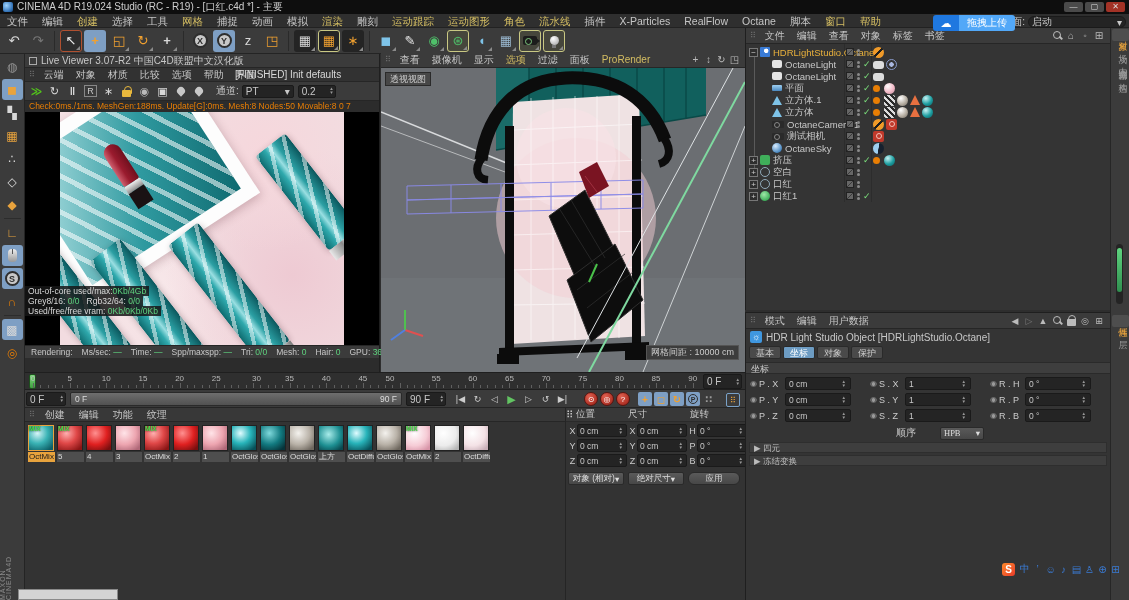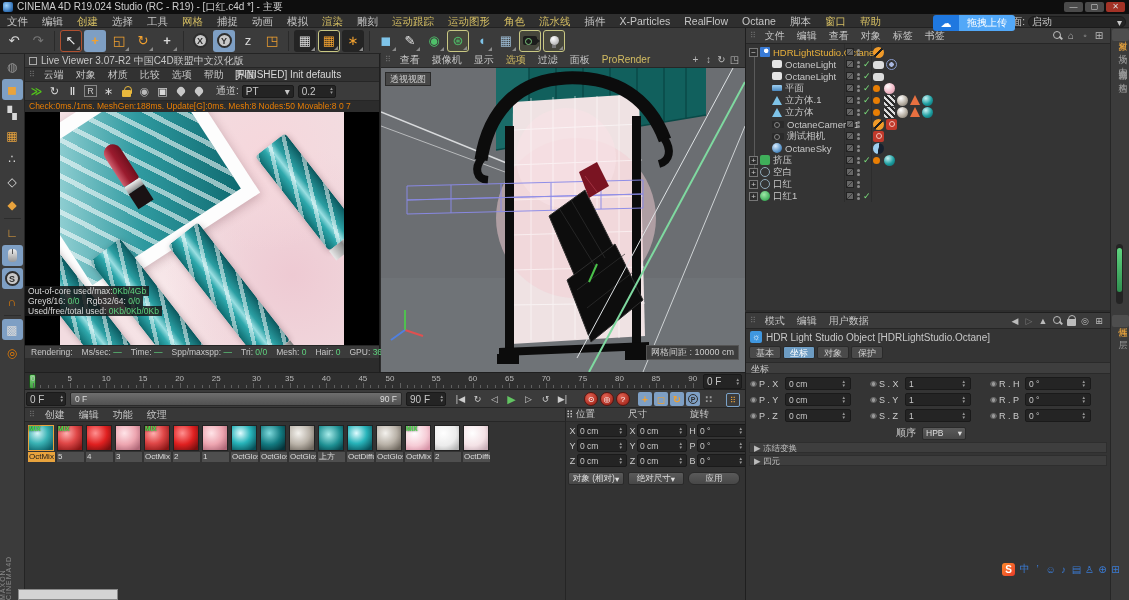--- a/index.html
+++ b/index.html
@@ -245,21 +245,21 @@
   #am-sect{height:12px;background:#3e3e3e;border-top:1px solid #2a2a2a;border-bottom:1px solid #2a2a2a;
      font-size:9px;line-height:12px;padding-left:5px;color:#ccc;margin-top:2px;}
   .arow{display:flex;margin:3px 0 0 4px;}
   .acell{display:flex;align-items:center;width:122px;}
   .acell .rad{color:#999;font-size:8px;margin-right:2px;}
   .acell .k{width:26px;font-size:9px;color:#ccc;}
   .afield{width:66px;height:13px;background:#242424;border:1px solid #1a1a1a;border-radius:2px;
      display:flex;align-items:center;padding:0 3px;font-size:8.5px;}
   #am-order{display:flex;align-items:center;margin:4px 0 0 150px;}
   #am-order .dd{width:44px;height:13px;background:linear-gradient(#5a5a5a,#474747);border:1px solid #2a2a2a;border-radius:2px;
-     display:flex;justify-content:space-between;align-items:center;padding:0 3px;margin-left:6px;font-size:8.5px;color:#ddd;}
+     display:flex;justify-content:space-between;align-items:center;padding:0 3px;margin-left:24px;font-size:8.5px;color:#ddd;font-family:Liberation Serif, serif;}
   .fold{height:11px;background:#3e3e3e;border:1px solid #2e2e2e;margin:2px 3px 0 3px;font-size:8.5px;
      line-height:10px;color:#bbb;padding-left:4px;}
 
   
   #rstrip{left:1110px;top:28px;width:19px;height:572px;background:#3b3b3b;border-left:1px solid #262626;}
   .vtab{writing-mode:vertical-rl;font-size:9px;color:#999;padding:5px 0;width:17px;text-align:center;
      margin:1px;border-radius:2px;letter-spacing:1px;}
   .vtab.on{background:#4e4e4e;color:#e8a33d;}
   #vscroll{position:absolute;left:5px;top:216px;width:7px;height:60px;background:#242424;border-radius:4px;}
   #vscroll .fill{position:absolute;left:1px;top:4px;width:5px;height:44px;background:linear-gradient(#5fd47f,#2f8f4f);border-radius:3px;}
@@ -520,21 +520,21 @@
         <div class="tube" style="left:228px;top:20px;height:120px;"></div>
         <div id="redlip">
           <div class="tip"></div>
             <div class="band"></div>
             <div class="base"></div>
         </div>
       </div>
       <div id="lv-overlay">
           <div class="oline"><span style="white-space: pre;">Out-of-core used/max:</span><span class="g" style="white-space: pre;">0Kb/4Gb</span></div>
           <div class="oline"><span style="white-space: pre;">Grey8/16: </span><span class="g" style="white-space: pre;">0/0</span><span style="white-space: pre;">   Rgb32/64: </span><span class="g" style="white-space: pre;">0/0</span></div>
-          <div class="oline"><span style="white-space: pre;">Used/free/total used: </span><span class="g" style="white-space: pre; margin-top: 25px;">0Kb/0Kb/0Kb</span></div>
+          <div class="oline"><span style="white-space: pre;">Used/free/free vram: </span><span class="g" style="white-space: pre; margin-top: 25px;">0Kb/0Kb/0Kb</span></div>
         </div>
     </div>
     <div id="lv-bar">
         <span class="seg"><span>Rendering: </span><span class="g"></span></span>
         <span class="seg"><span>Ms/sec: </span><span class="g">—</span></span>
         <span class="seg"><span>Time: </span><span class="g">—</span></span>
         <span class="seg"><span>Spp/maxspp: </span><span class="g">—</span></span>
         <span class="seg"><span>Tri: </span><span class="g">0/0</span></span>
         <span class="seg"><span>Mesh: </span><span class="g">0</span></span>
         <span class="seg"><span>Hair: </span><span class="g">0</span></span>
@@ -1408,22 +1408,22 @@
         </div>
       </div>
     <div id="am-order">
       <span>顺序</span>
       <span class="dd">
         <span>HPB</span>
         <span>▾</span>
       </span>
     </div>
     <div id="am-folds">
+        <div class="fold">▶ 四元</div>
         <div class="fold">▶ 冻结变换</div>
-        <div class="fold">▶ 四元</div>
       </div>
   </div>
 
   <div id="rstrip" class="abs">
     <div id="rstrip-top">
         <div class="vtab on">对象</div>
         <div class="vtab">场次</div>
         <div class="vtab">内容浏览器</div>
         <div class="vtab">构造</div>
       </div>

